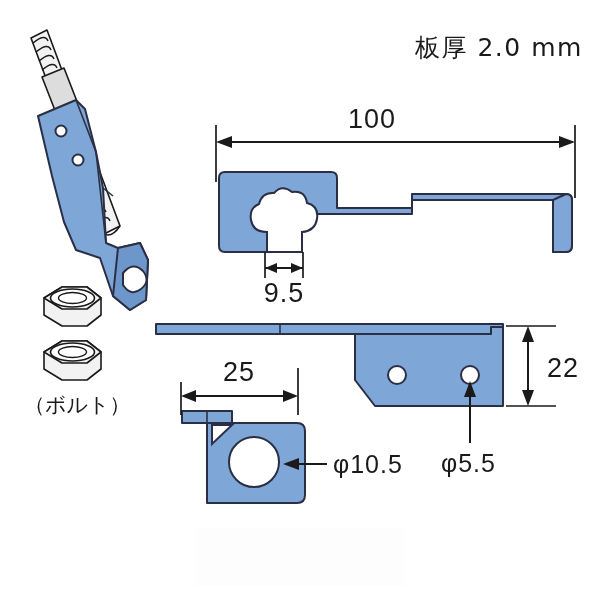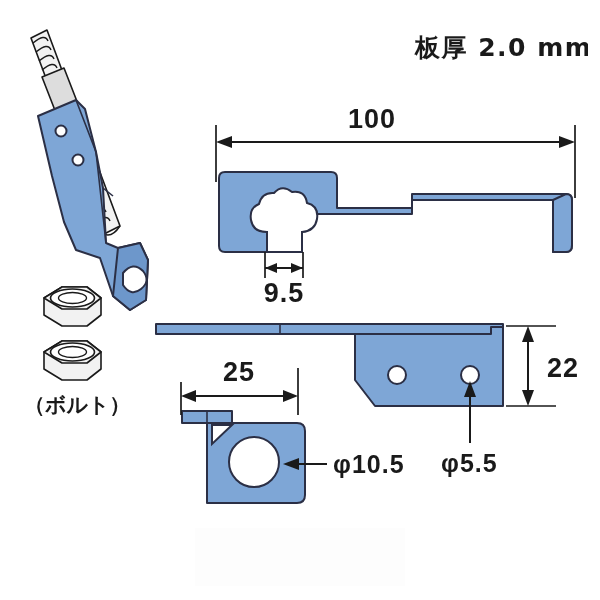--- a/index.html
+++ b/index.html
@@ -9,21 +9,20 @@
   }
   body {
     font-family: "Liberation Sans", "DejaVu Sans", sans-serif;
   }
   #drawing-root {
     position: relative;
     width: 588px;
     height: 600px;
     background: #ffffff;
     overflow: hidden;
-    font-weight: bold;
   }
   svg.sheet {
     display: block;
     width: 600px;
     height: 600px;
   }
   .dim-text {
     font-family: "Liberation Sans", "DejaVu Sans", sans-serif;
     font-size: 27px;
     fill: #1a1a1a;

